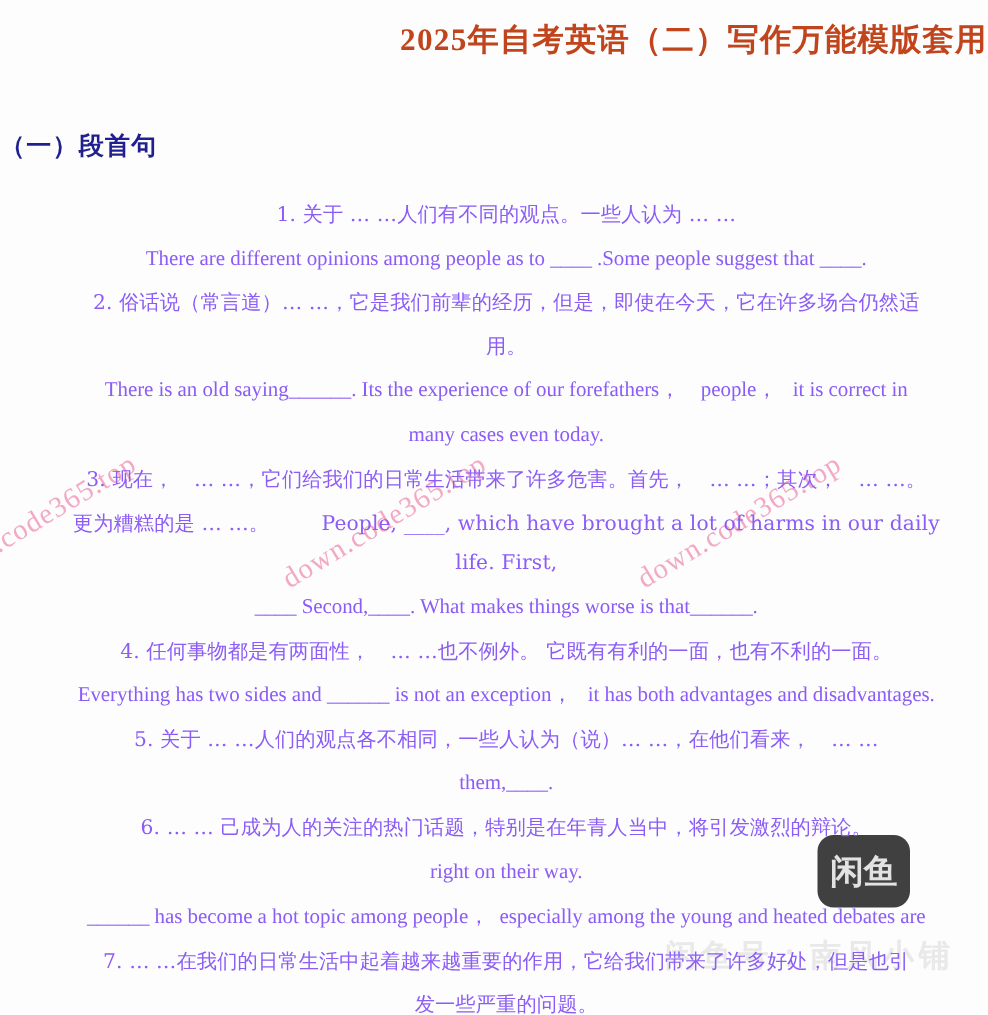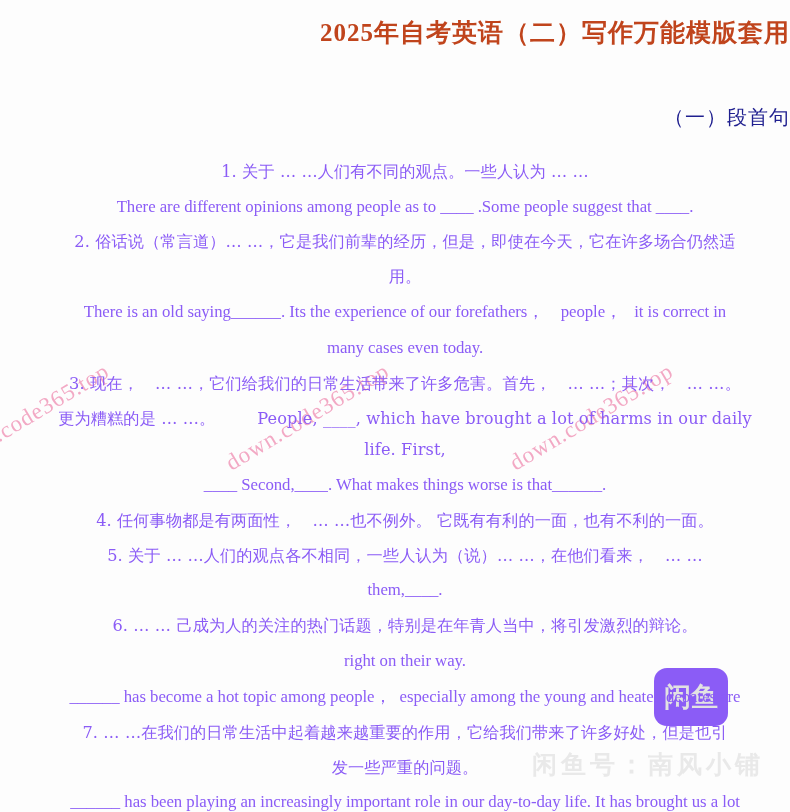--- a/index.html
+++ b/index.html
@@ -47,21 +47,21 @@
   .wm-c { left: 512px; top: 452px; }
 
   
   .wm-gray-logo {
     position: absolute;
     right: 62px;
     top: 668px;
     width: 74px;
     height: 58px;
     border-radius: 13px;
-    background: #8b5cf6;
+    background: #404040;
     z-index: 4;
     text-decoration: underline;
   }
   .wm-gray-logo .glyphs {
     position: absolute;
     inset: 0;
     display: flex;
     align-items: center;
     justify-content: center;
     gap: 3px;
@@ -97,24 +97,24 @@
     font-size: 25px;
     font-weight: bold;
     font-family: "Liberation Serif", "DejaVu Serif", serif;
     letter-spacing: 1px;
     margin: 0;
     padding-top: 16px;
     line-height: 1.35;
   }
 
   .section-head {
-    text-align: right;
+    text-align: left;
     color: #1f1f8f;
     font-size: 20px;
-    font-weight: normal;
+    font-weight: bold;
     font-family: "Liberation Serif", "DejaVu Serif", serif;
     letter-spacing: 1px;
     margin: 0;
     padding-top: 53px;
     line-height: 1.4;
   }
 
   .body-block {
     padding: 22px 22px 0 42px;
   }
@@ -162,20 +162,21 @@
       <p class="line cn">1. 关于 … …人们有不同的观点。一些人认为 … …</p>
       <p class="line en">There are different opinions among people as to ____ .Some people suggest that ____.</p>
       <p class="line cn">2. 俗话说（常言道）… …，它是我们前辈的经历，但是，即使在今天，它在许多场合仍然适</p>
       <p class="line cn">用。</p>
       <p class="line en">There is an old saying______. Its the experience of our forefathers，    people，   it is correct in</p>
       <p class="line en">many cases even today.</p>
       <p class="line cn">3. 现在，　… …，它们给我们的日常生活带来了许多危害。首先，　… …；其次，　… …。</p>
       <p class="line cn">更为糟糕的是 … …。        People, ____, which have brought a lot of harms in our daily life. First,</p>
       <p class="line en">____ Second,____. What makes things worse is that______.</p>
       <p class="line cn">4. 任何事物都是有两面性，　… …也不例外。 它既有有利的一面，也有不利的一面。</p>
+      <p class="line en">Everything has two sides and ______ is not an exception，   it has both advantages and disadvantages.</p>
       <p class="line cn">5. 关于 … …人们的观点各不相同，一些人认为（说）… …，在他们看来，　… …</p>
       <p class="line en">them,____.</p>
       <p class="line cn">6. … … 己成为人的关注的热门话题，特别是在年青人当中，将引发激烈的辩论。</p>
       <p class="line en">right on their way.</p>
       <p class="line en">______ has become a hot topic among people，  especially among the young and heated debates are</p>
       <p class="line cn">7. … …在我们的日常生活中起着越来越重要的作用，它给我们带来了许多好处，但是也引</p>
       <p class="line cn">发一些严重的问题。</p>
       <p class="line en">______ has been playing an increasingly important role in our day-to-day life. It has brought us a lot</p>
     </div>
   </div>

